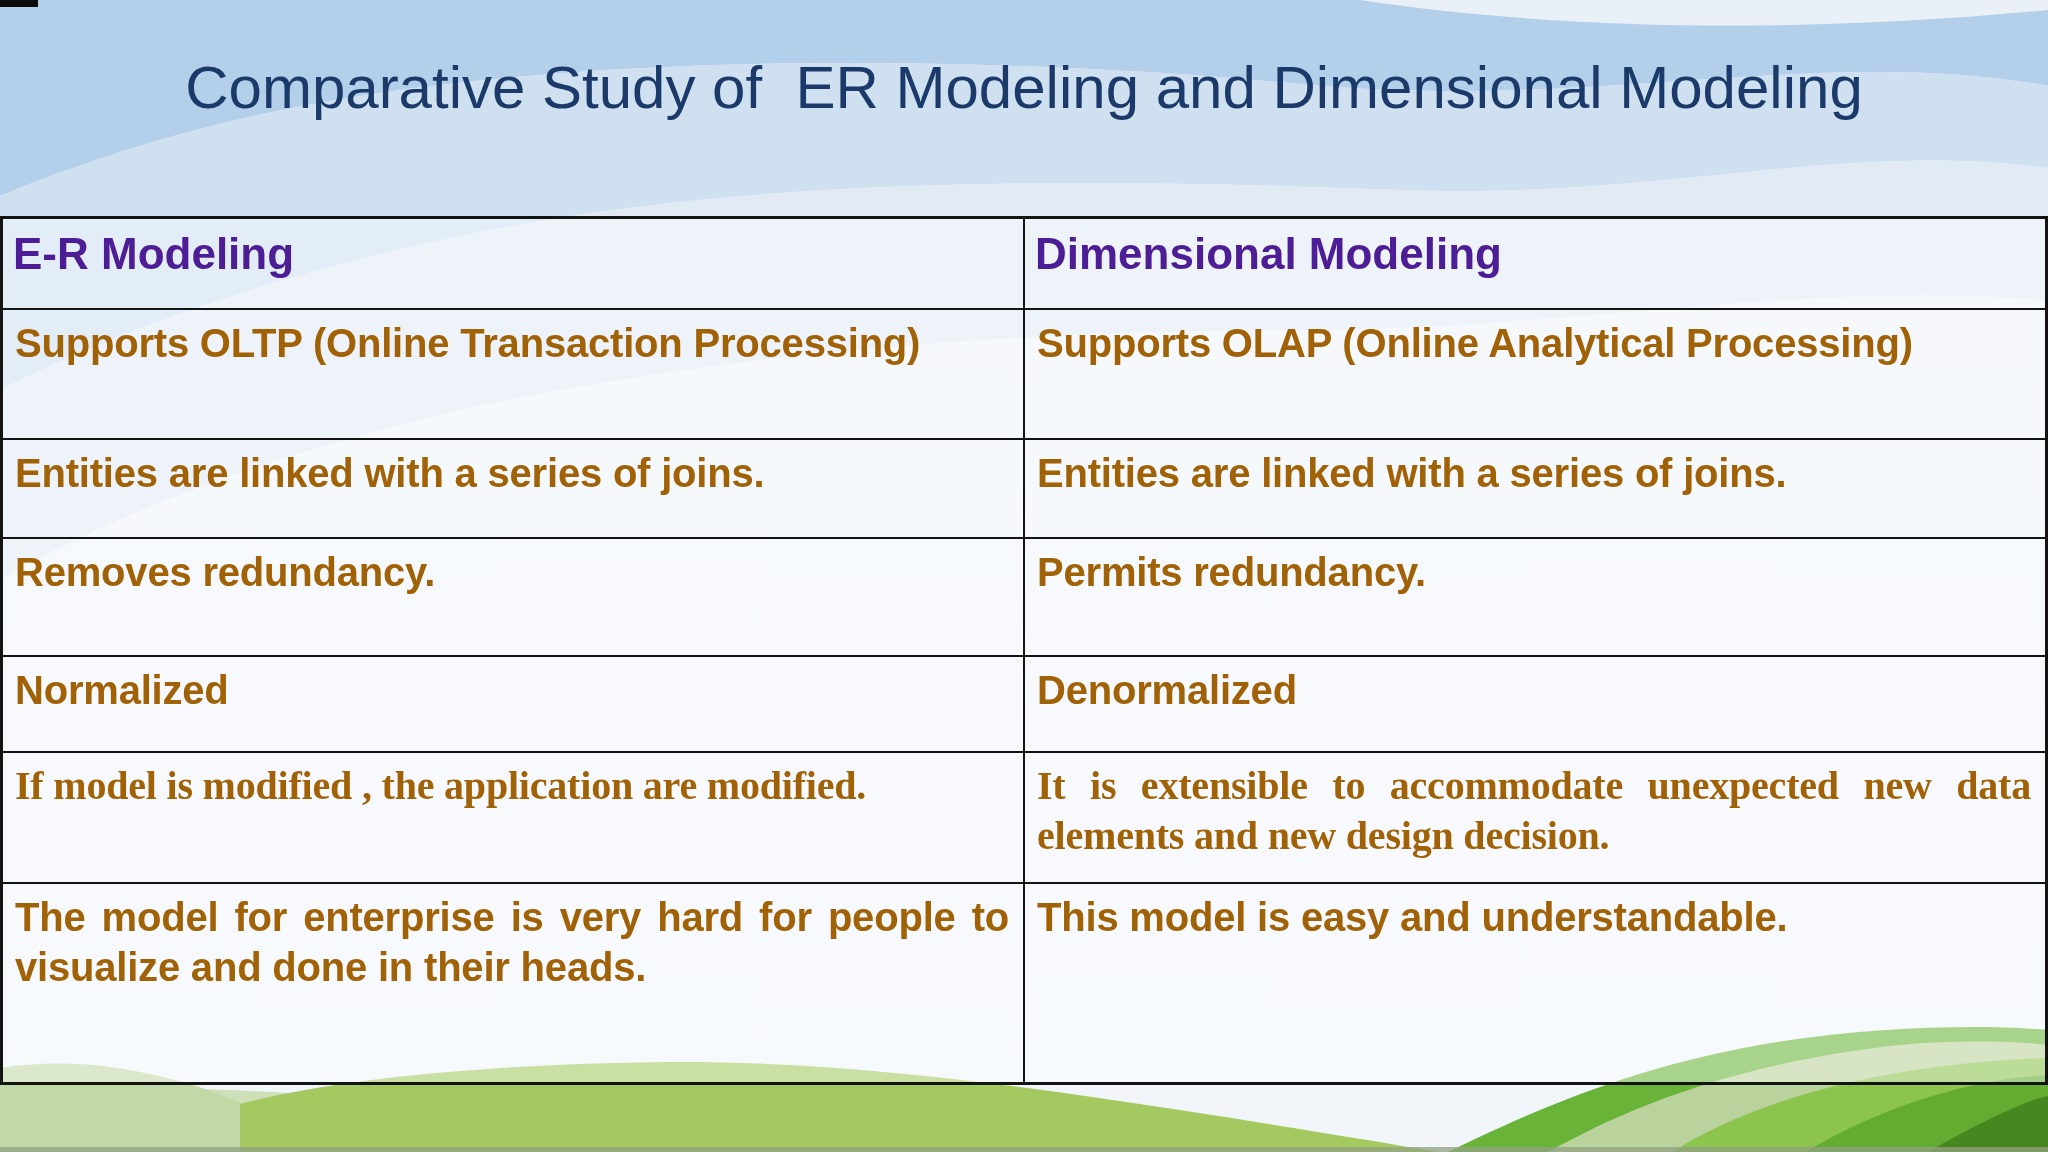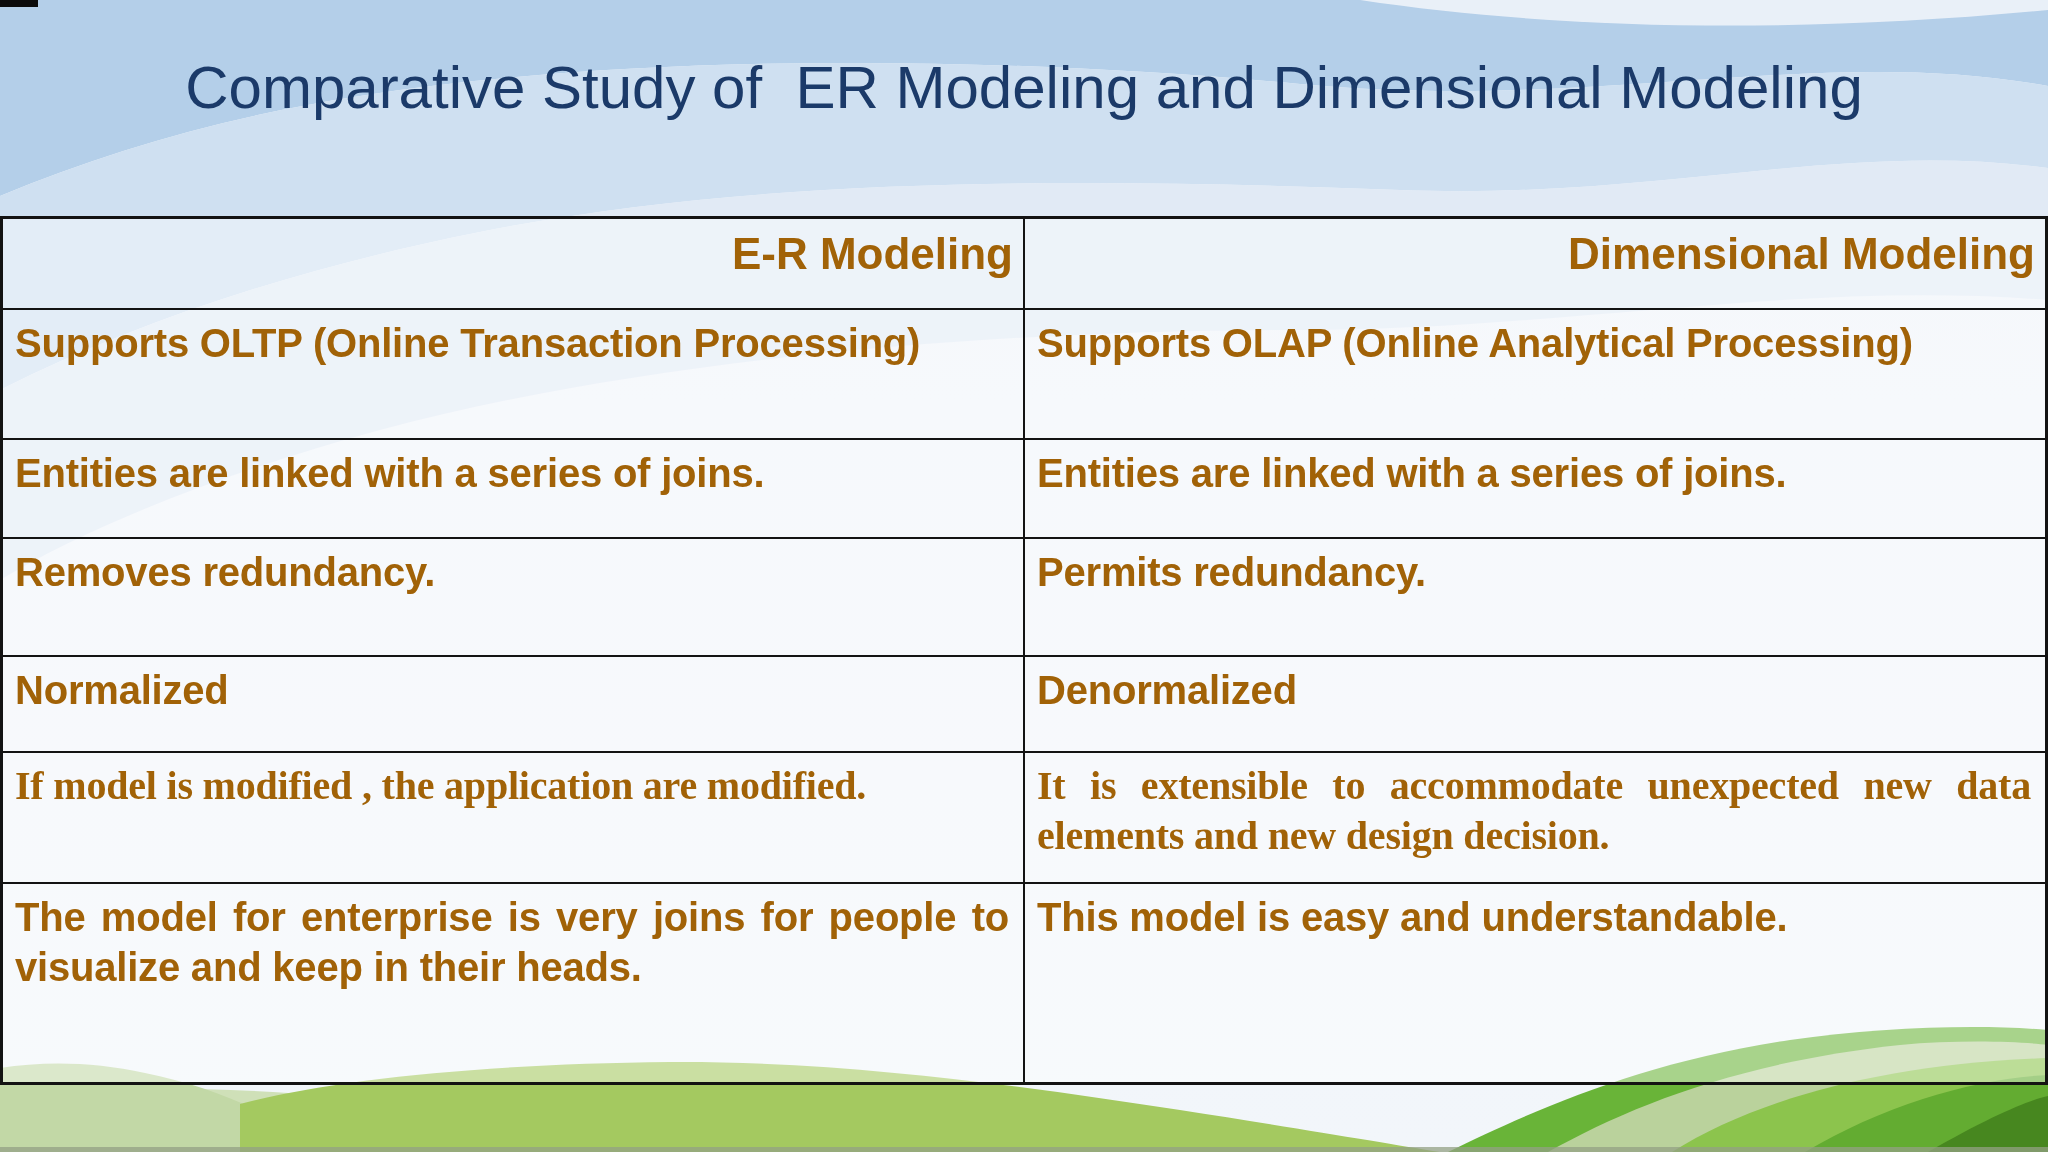--- a/index.html
+++ b/index.html
@@ -22,23 +22,23 @@
     width:2048px;height:869px;
     border-collapse:collapse;table-layout:fixed;
     border:3px solid #131313;
   }
   table.cmp th, table.cmp td{
     border:2px solid #131313;
     background:rgba(255,255,255,0.42);
     overflow:hidden;
   }
   table.cmp th{
-    color:#a16207;
+    color:#4c1d95;
     font-size:44px;line-height:50px;font-weight:bold;
-    text-align:right;vertical-align:middle;
+    text-align:left;vertical-align:middle;
     padding:0 10px 18px 10px;
   }
   table.cmp td{
     color:#a16207;
     font-size:40px;line-height:50px;font-weight:bold;
     letter-spacing:-0.2px;
     vertical-align:top;text-align:justify;
     padding:8px 14px 0 12px;
   }
   
@@ -108,19 +108,19 @@
       </tr>
       <tr>
         <td>Normalized</td>
         <td>Denormalized</td>
       </tr>
       <tr>
         <td>If model is modified , the application are modified.</td>
         <td>It is extensible to accommodate unexpected new data elements and new design decision.</td>
       </tr>
       <tr>
-        <td>The model for enterprise is very joins for people to visualize and keep in their heads.</td>
+        <td>The model for enterprise is very hard for people to visualize and done in their heads.</td>
         <td>This model is easy and understandable.</td>
       </tr>
     </tbody>
   </table>
 
 </div>
 
 </body></html>

